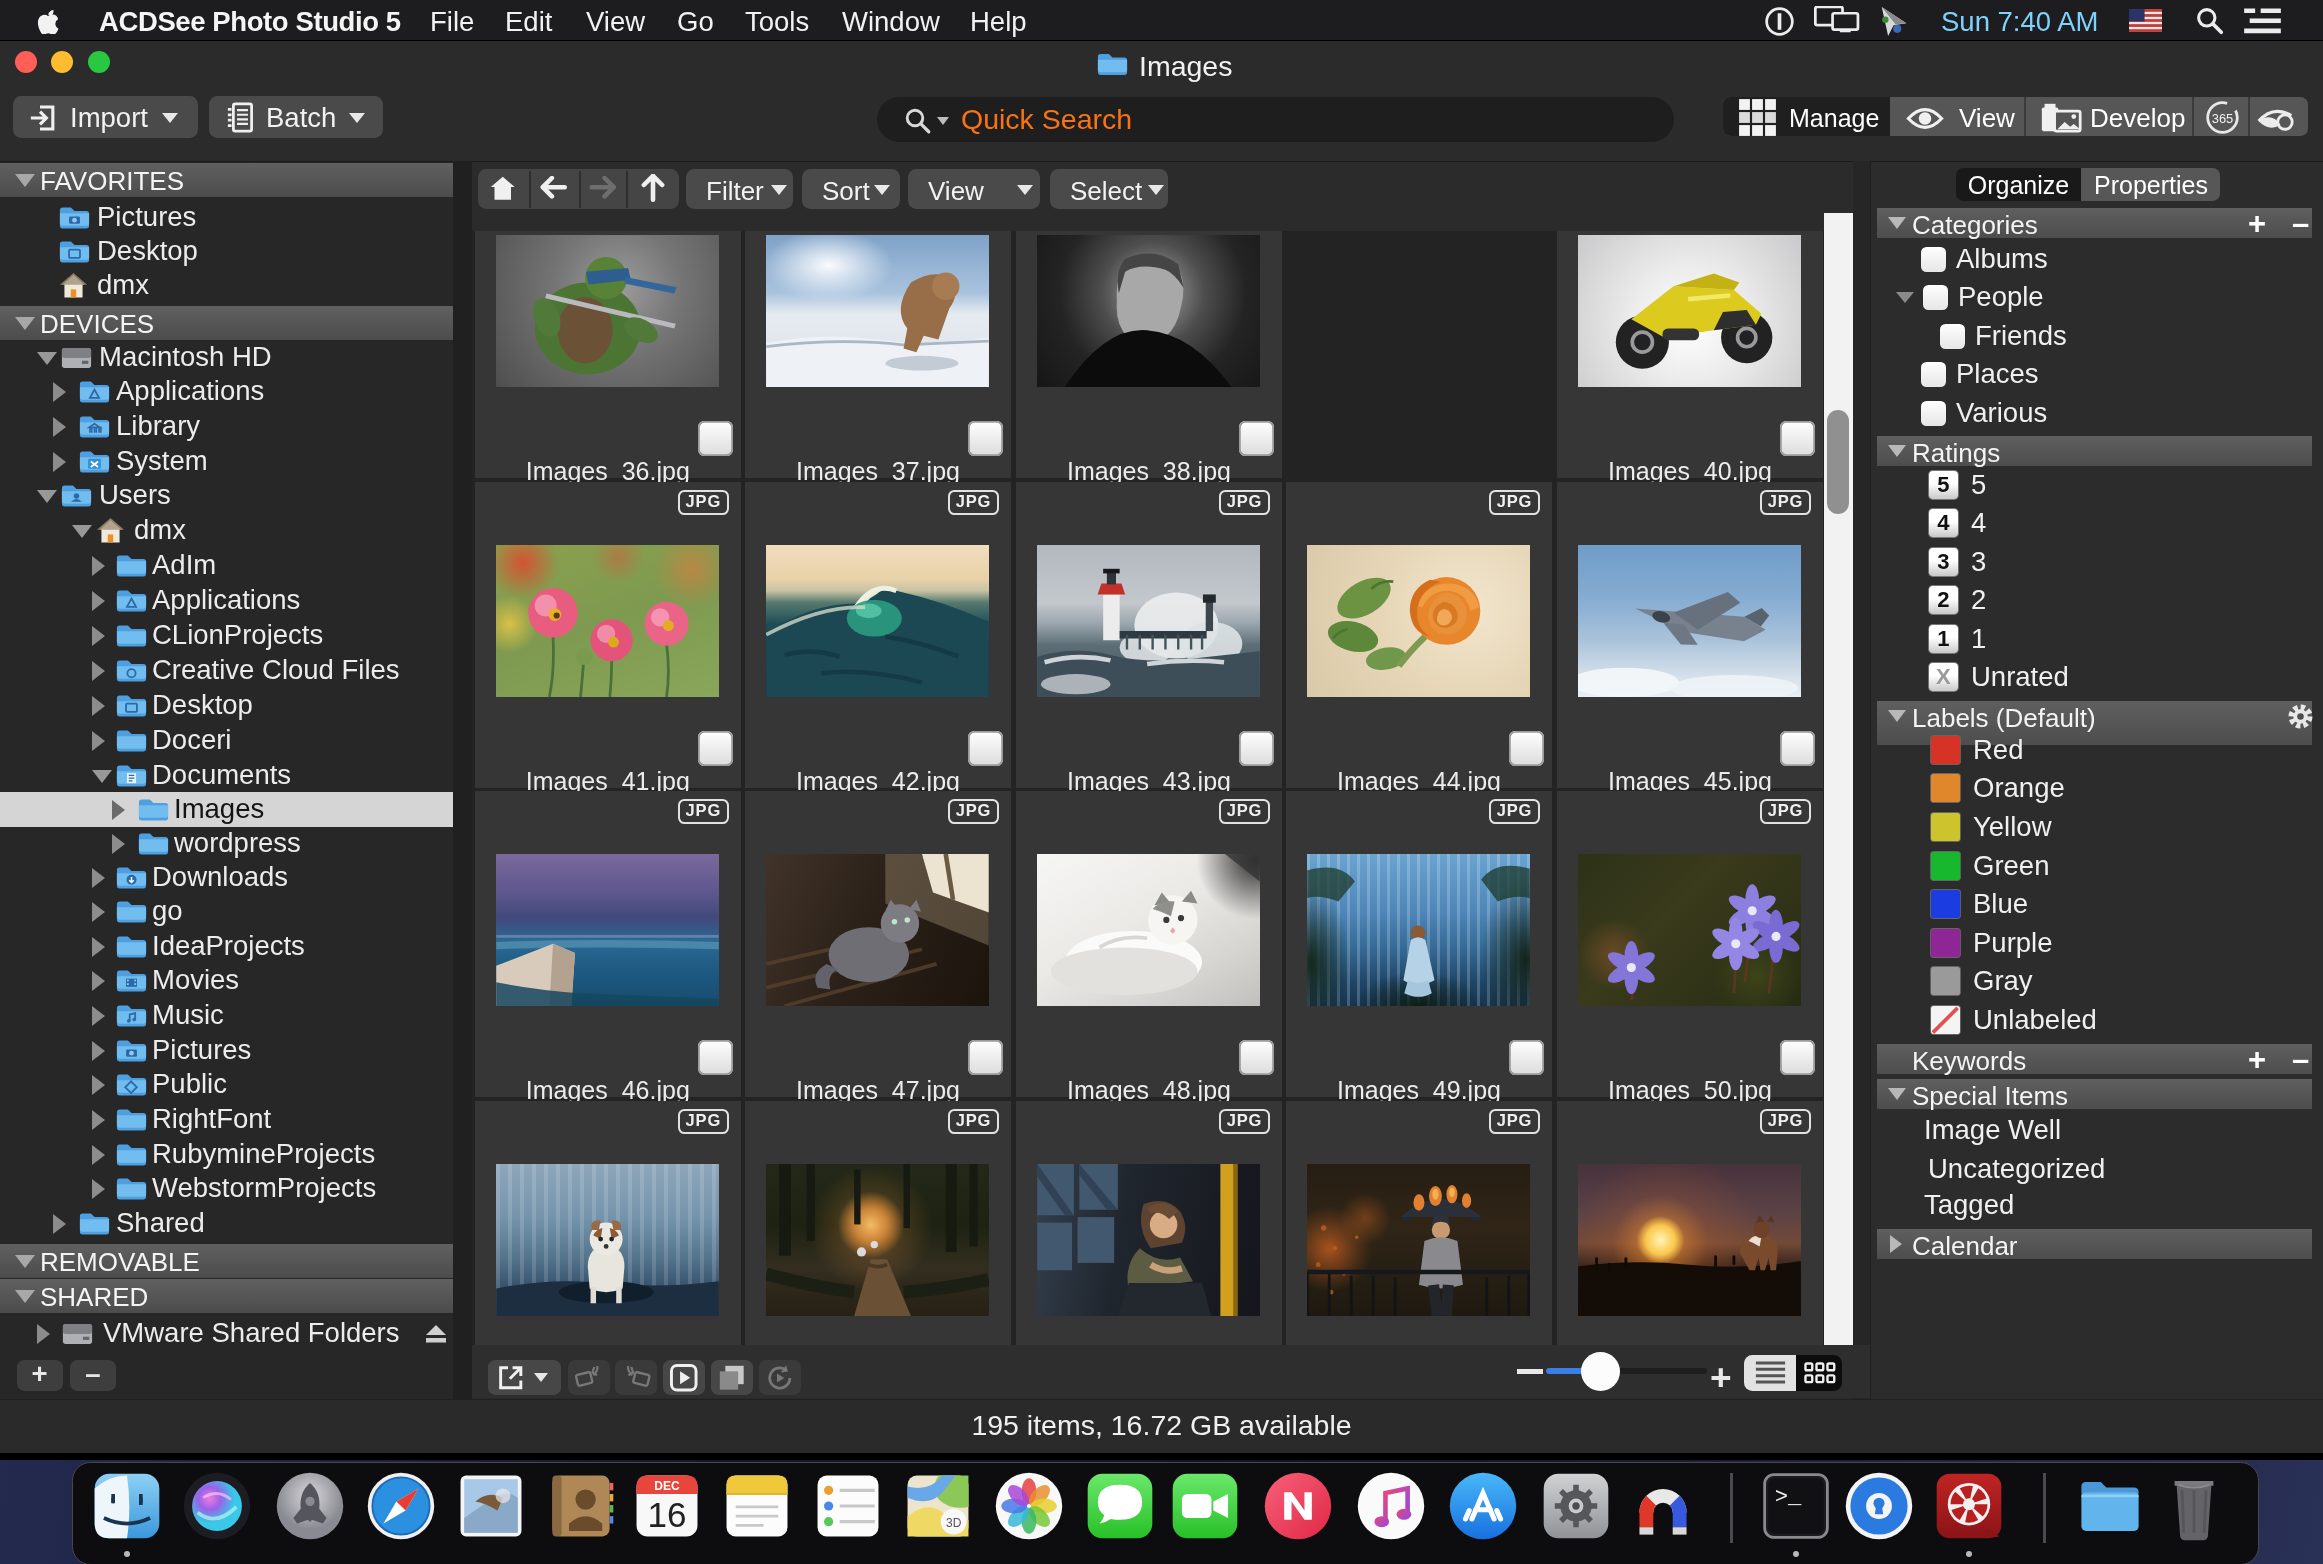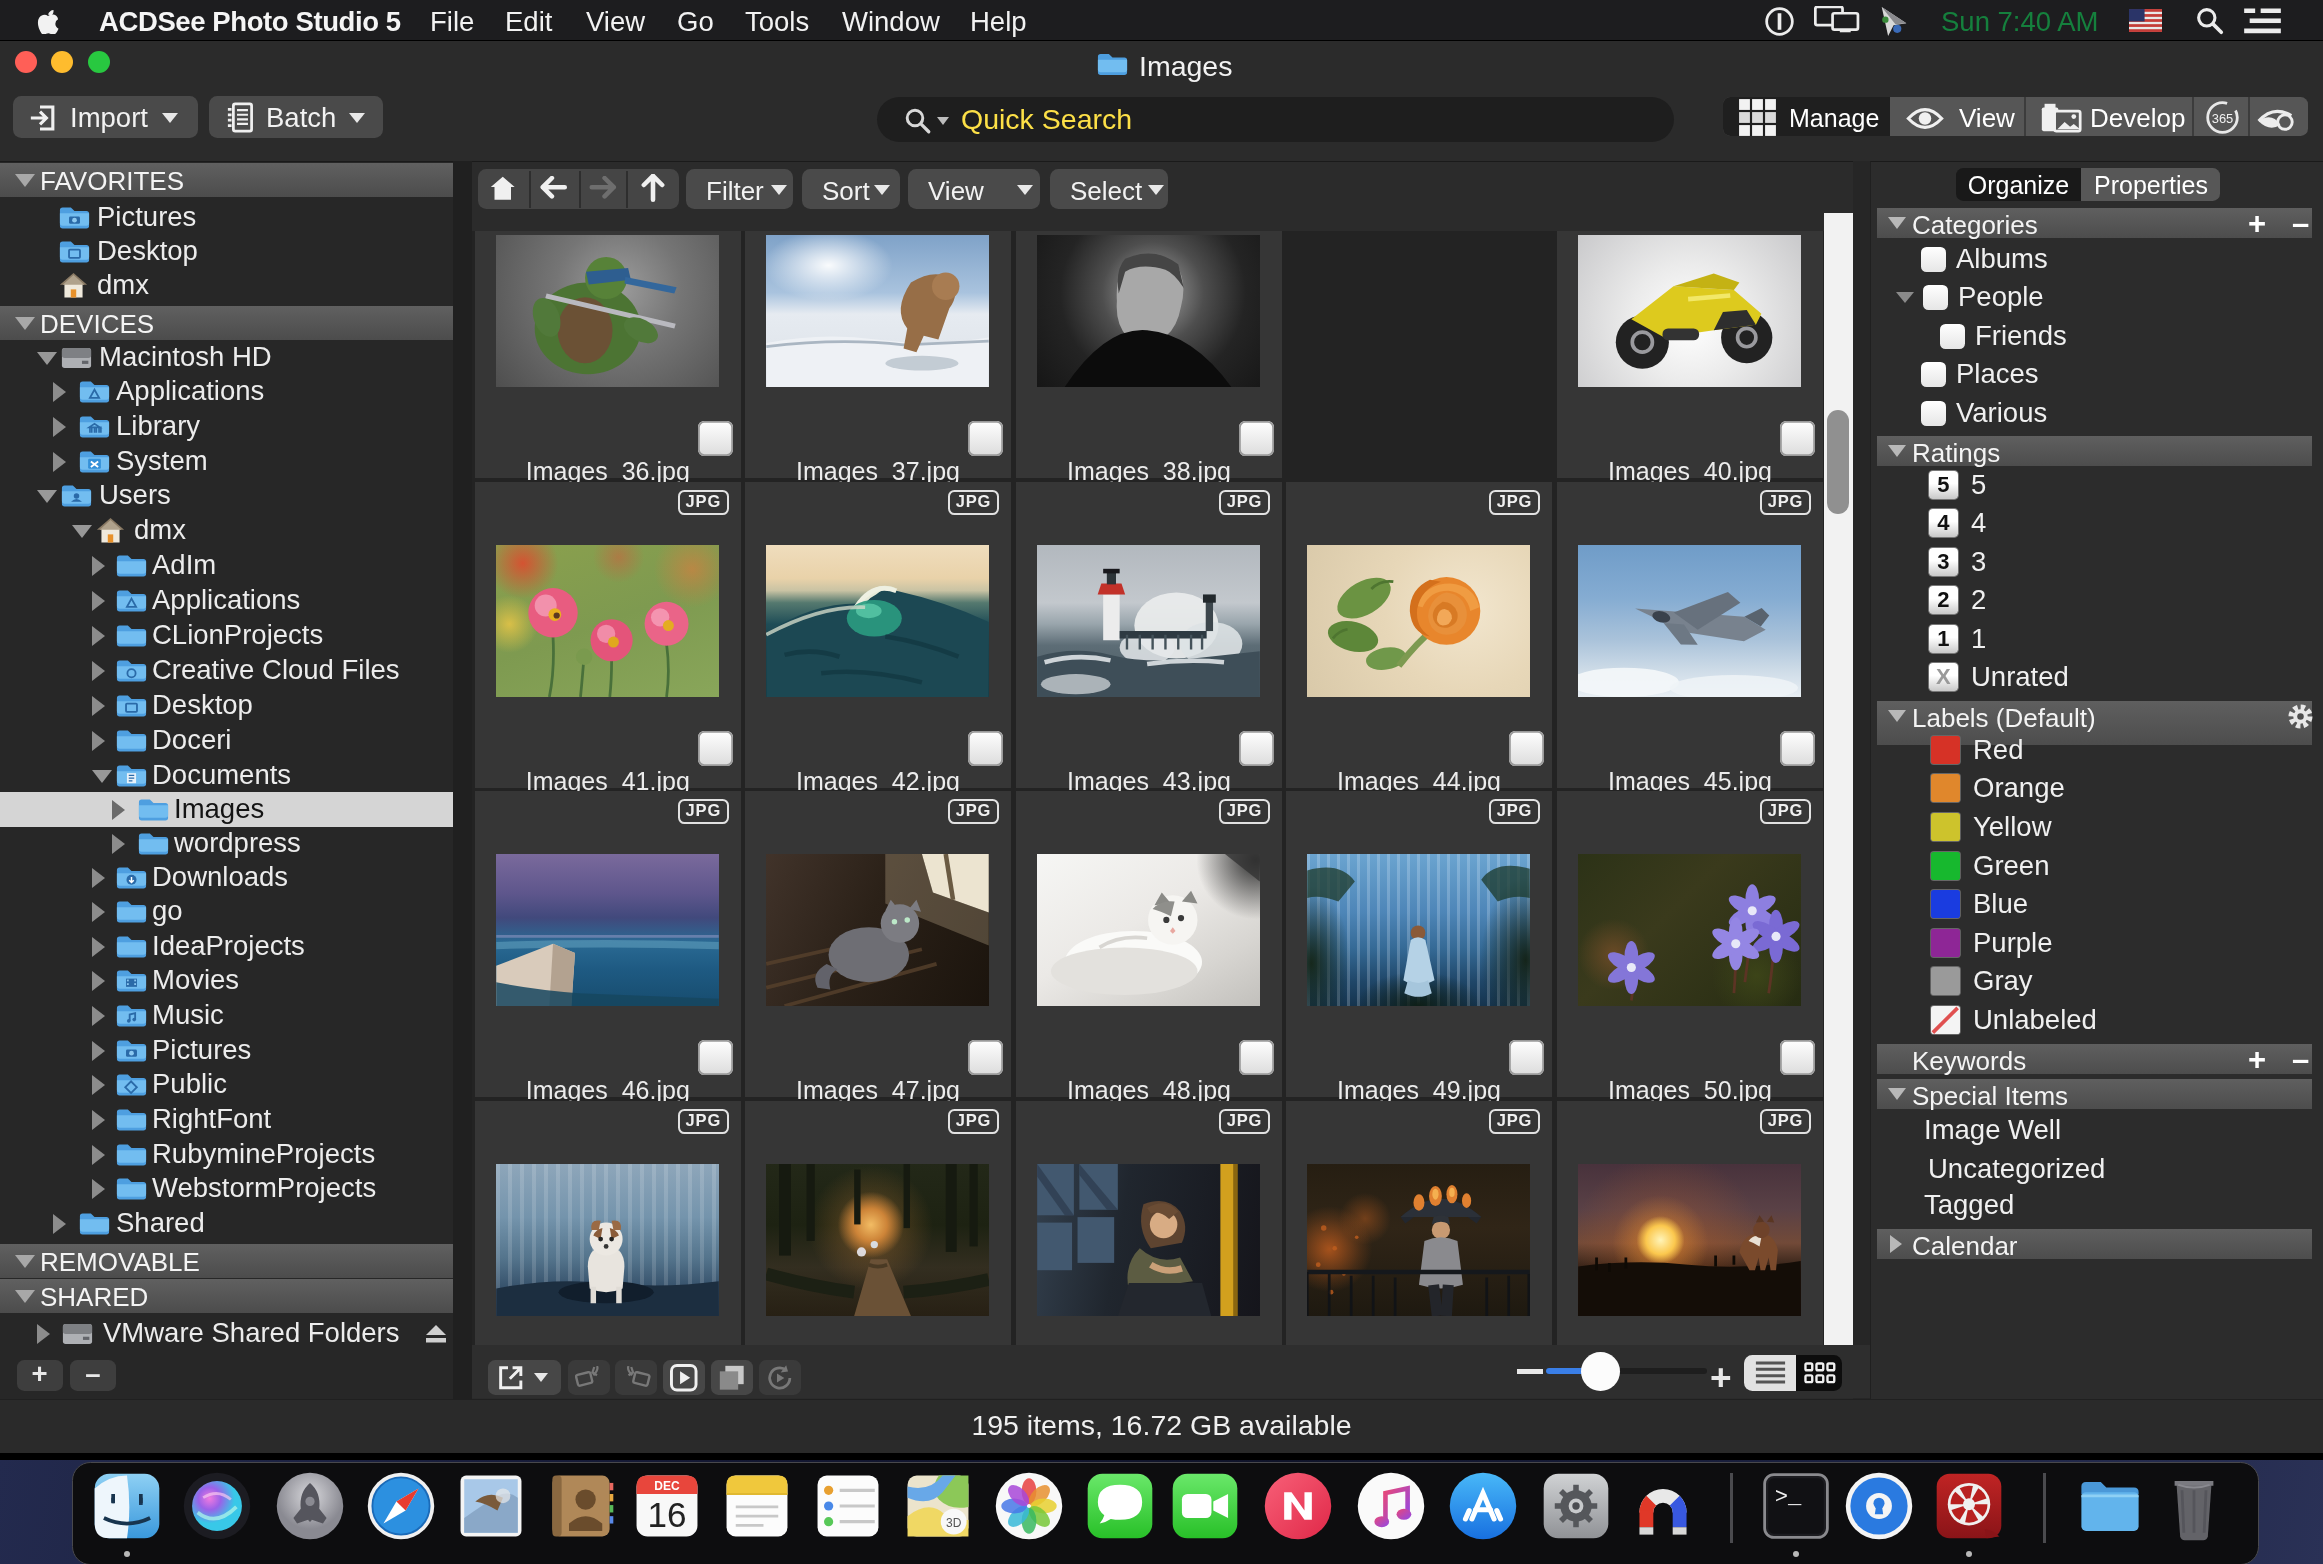--- a/index.html
+++ b/index.html
@@ -95,21 +95,21 @@
     <rect x="1" y="1" width="30" height="20" rx="2" fill="none" stroke="#ececec" stroke-width="3"></rect>
     <rect x="20" y="8" width="28" height="18" rx="2" fill="#1d1d1f" stroke="#ececec" stroke-width="3"></rect>
     <rect x="28" y="26" width="12" height="3" fill="#ececec"></rect>
   </svg>
 <svg class="a" style="left:1879px;top:4.6px" width="31" height="33" viewBox="0 0 34 36">
     <path d="M3 2 L30 20 L16 22 L10 34 Z" fill="#d8d8d8"></path>
     <path d="M3 2 L30 20 L18 21z" fill="#8a8a8e"></path>
     <circle cx="20" cy="26" r="4.5" fill="#3a6ab8"></circle>
     <circle cx="7" cy="16" r="3.5" fill="#3a8a3a"></circle>
   </svg>
-<div class="a" style="left:1941px;top:5.5px;color:#15803d;font-size:27.5px">Sun 7:40 AM</div>
+<div class="a" style="left:1941px;top:5.5px;color:#7dd3fc;font-size:27.5px">Sun 7:40 AM</div>
 <svg class="a" style="left:2129px;top:9.2px" width="33" height="23" viewBox="0 0 36 25">
 <rect width="36" height="25" fill="#e8e8e8"></rect>
 <g fill="#c43c38">
       <rect y="0" width="36" height="3"></rect>
       <rect y="5.5" width="36" height="3"></rect>
       <rect y="11" width="36" height="3"></rect>
       <rect y="16.5" width="36" height="3"></rect>
       <rect y="22" width="36" height="3"></rect>
     </g>
 <rect width="17" height="13.5" fill="#2a3468"></rect>
@@ -151,21 +151,21 @@
     </g>
   </svg>
 <div class="a" style="left:266px;top:102px;color:#f2f2f2;font-size:27.5px">Batch</div>
 <div class="a vd" style="left:349px;top:113px"></div>
 <div class="a" style="left:877px;top:97px;width:797px;height:45px;border-radius:23px;background:#1e1e1e"></div>
 <svg class="a" style="left:904px;top:107px" width="27.5" height="27.5" viewBox="0 0 30 30">
     <circle cx="12" cy="12" r="8.5" fill="none" stroke="#d8d8d8" stroke-width="3.2"></circle>
     <path d="M19 19 L27 27" stroke="#d8d8d8" stroke-width="3.6" stroke-linecap="round"></path>
   </svg>
 <div class="a" style="left:937px;top:117px;width:0;height:0;border-left:6.4px solid transparent;border-right:6.4px solid transparent;border-top:8.3px solid #bdbdbd"></div>
-<div class="a" style="left:961px;top:103px;color:#fde047;font-size:28.5px">Quick Search</div>
+<div class="a" style="left:961px;top:103px;color:#f97316;font-size:28.5px">Quick Search</div>
 <div class="a" style="left:1723px;top:97px;width:585px;height:39px;border-radius:7.3px;background:#565656;overflow:hidden">
     <div class="a" style="left:0;top:0;width:167px;height:39px;background:#1f1f1f"></div>
     <div class="a" style="left:301px;top:0;width:1.8px;height:39px;background:#3c3c3c"></div>
     <div class="a" style="left:469px;top:0;width:1.8px;height:39px;background:#3c3c3c"></div>
     <div class="a" style="left:525px;top:0;width:1.8px;height:39px;background:#3c3c3c"></div>
   </div>
 <svg class="a" style="left:1738px;top:98px" width="39" height="39" viewBox="0 0 42 42">
     <use href="#grid9"></use>
   </svg>
 <div class="a" style="left:1789px;top:104px;color:#fff;font-size:25px">Manage</div>

